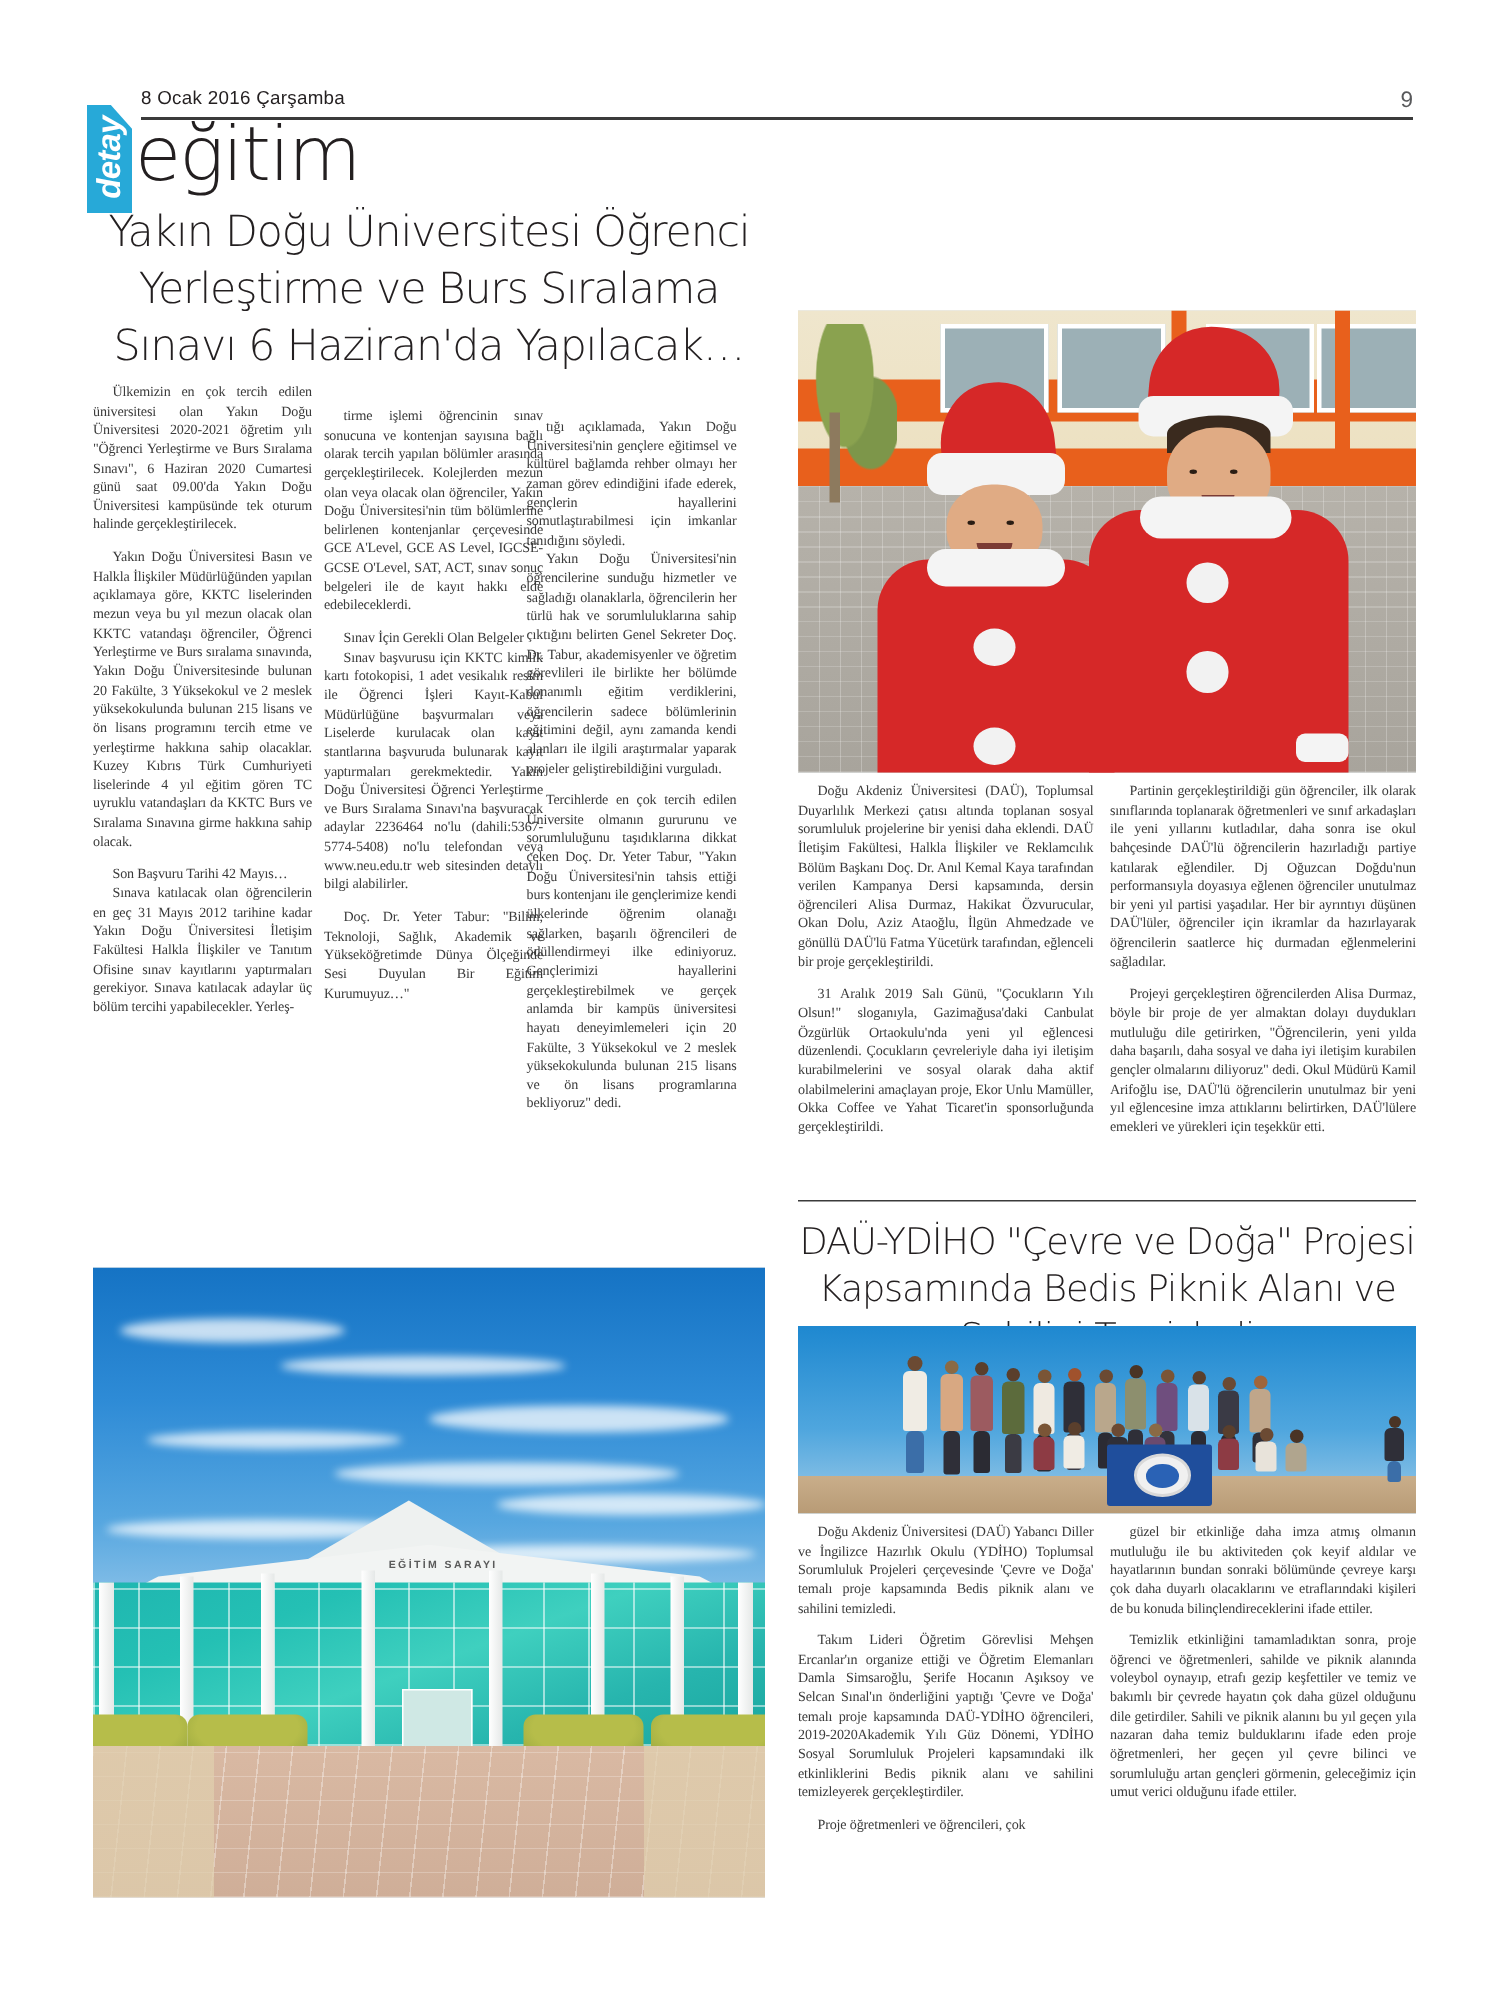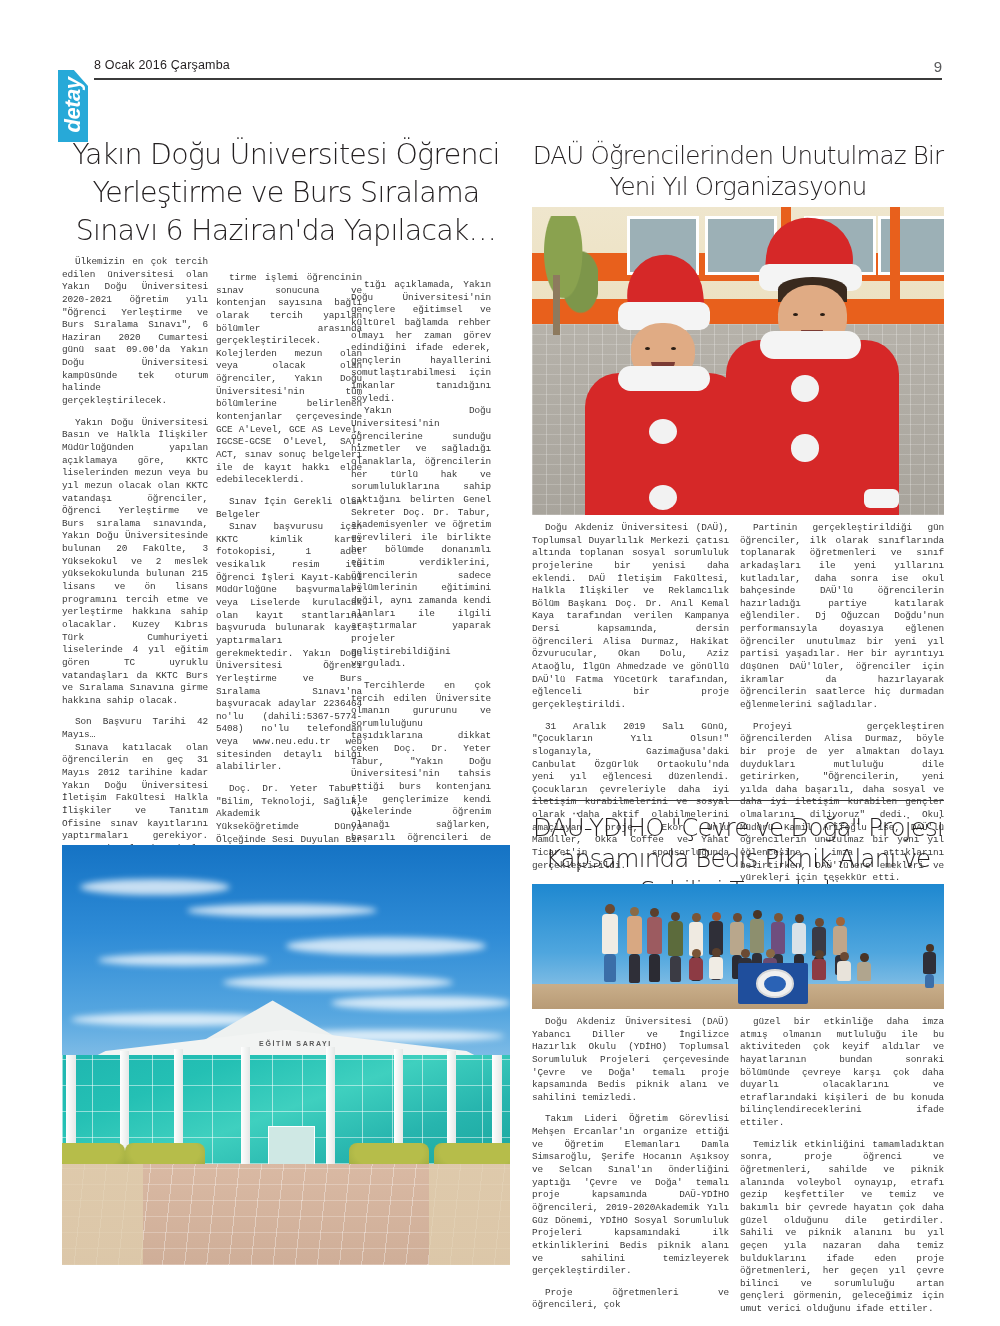--- a/index.html
+++ b/index.html
@@ -119,21 +119,21 @@
     line-height: 1.28;
     text-align: center;
   }
 
   .body-col {
     position: absolute;
     font-size: 9.4px;
     line-height: 1.345;
     text-align: justify;
     color: #3a3a3a;
-    font-family: Liberation Mono, monospace;
+    font-family: Liberation Serif, serif;
     letter-spacing: -0.1px;
   }
   .body-col p { margin: 0 0 9px 0; text-indent: 13px; }
   .body-col p.nogap { margin-bottom: 0px; }
 
   
   #a1c1 { left: 62px;  top: 256px; width: 146px; height: 568px; }
   #a1c2 { left: 216px; top: 272px; width: 146px; height: 568px; }
   #a1c3 { left: 351px; top: 256px; width: 140px; height: 568px; margin-top: 23px; }
 
@@ -245,20 +245,21 @@
 <div class="page">
 
   <div class="masthead">
     <div class="detay-logo">
       <div class="slash"></div>
       <div class="word">detay</div>
     </div>
     <div class="date-line">8  Ocak 2016 Çarşamba</div>
     <div class="page-num">9</div>
     <div class="rule-top"></div>
+    <div class="section-title">eğitim</div>
   </div>
 
   <div class="headline h1-left">Yakın Doğu Üniversitesi Öğrenci Yerleştirme ve Burs Sıralama Sınavı 6 Haziran'da Yapılacak…</div>
 
   <div class="body-col" id="a1c1">
     <p>Ülkemizin en çok tercih edilen üniversitesi olan Yakın Doğu Üniversitesi 2020-2021 öğretim yılı "Öğrenci Yerleştirme ve Burs Sıralama Sınavı", 6 Haziran 2020 Cumartesi günü saat 09.00'da Yakın Doğu Üniversitesi kampüsünde tek oturum halinde gerçekleştirilecek.</p>
     <p>Yakın Doğu Üniversitesi Basın ve Halkla İlişkiler Müdürlüğünden yapılan açıklamaya göre, KKTC liselerinden mezun veya bu yıl mezun olacak olan KKTC vatandaşı öğrenciler, Öğrenci Yerleştirme ve Burs sıralama sınavında, Yakın Doğu Üniversitesinde bulunan 20 Fakülte, 3 Yüksekokul ve 2 meslek yüksekokulunda bulunan 215 lisans ve ön lisans programını tercih etme ve yerleştirme hakkına sahip olacaklar. Kuzey Kıbrıs Türk Cumhuriyeti liselerinde 4 yıl eğitim gören TC uyruklu vatandaşları da KKTC Burs ve Sıralama Sınavına girme hakkına sahip olacak.</p>
     <p class="nogap">Son Başvuru Tarihi 42 Mayıs…</p>
     <p>Sınava katılacak olan öğrencilerin en geç 31 Mayıs 2012 tarihine kadar Yakın Doğu Üniversitesi İletişim Fakültesi Halkla İlişkiler ve Tanıtım Ofisine sınav kayıtlarını yaptırmaları gerekiyor. Sınava katılacak adaylar üç bölüm tercihi yapabilecekler. Yerleş-</p>
   </div>
@@ -305,21 +306,20 @@
 
     <div class="hedge" style="left:-2%; top:71%; width:16%; height:7%;"></div>
     <div class="hedge" style="left:14%; top:71%; width:18%; height:7%;"></div>
     <div class="hedge" style="left:64%; top:71%; width:18%; height:7%;"></div>
     <div class="hedge" style="left:83%; top:71%; width:19%; height:7%;"></div>
 
     <div class="plaza"></div>
     <div class="plaza-strip"></div>
   </div>
 
-  <div class="headline h1-right">DAÜ Öğrencilerinden Unutulmaz Bir Yeni Yıl Organizasyonu</div>
 
   <div class="photo" id="photo-santa">
     <div class="santa-sky"></div>
     <div class="school-wall"></div>
     <div class="school-band"></div>
     <div class="school-band2"></div>
     <div class="win" style="left:23%; top:3%;  width:16%; height:17%;"></div>
     <div class="win" style="left:42%; top:3%;  width:16%; height:17%;"></div>
     <div class="win" style="left:66%; top:3%;  width:16%; height:17%;"></div>
     <div class="win" style="left:84%; top:3%;  width:16%; height:17%;"></div>

